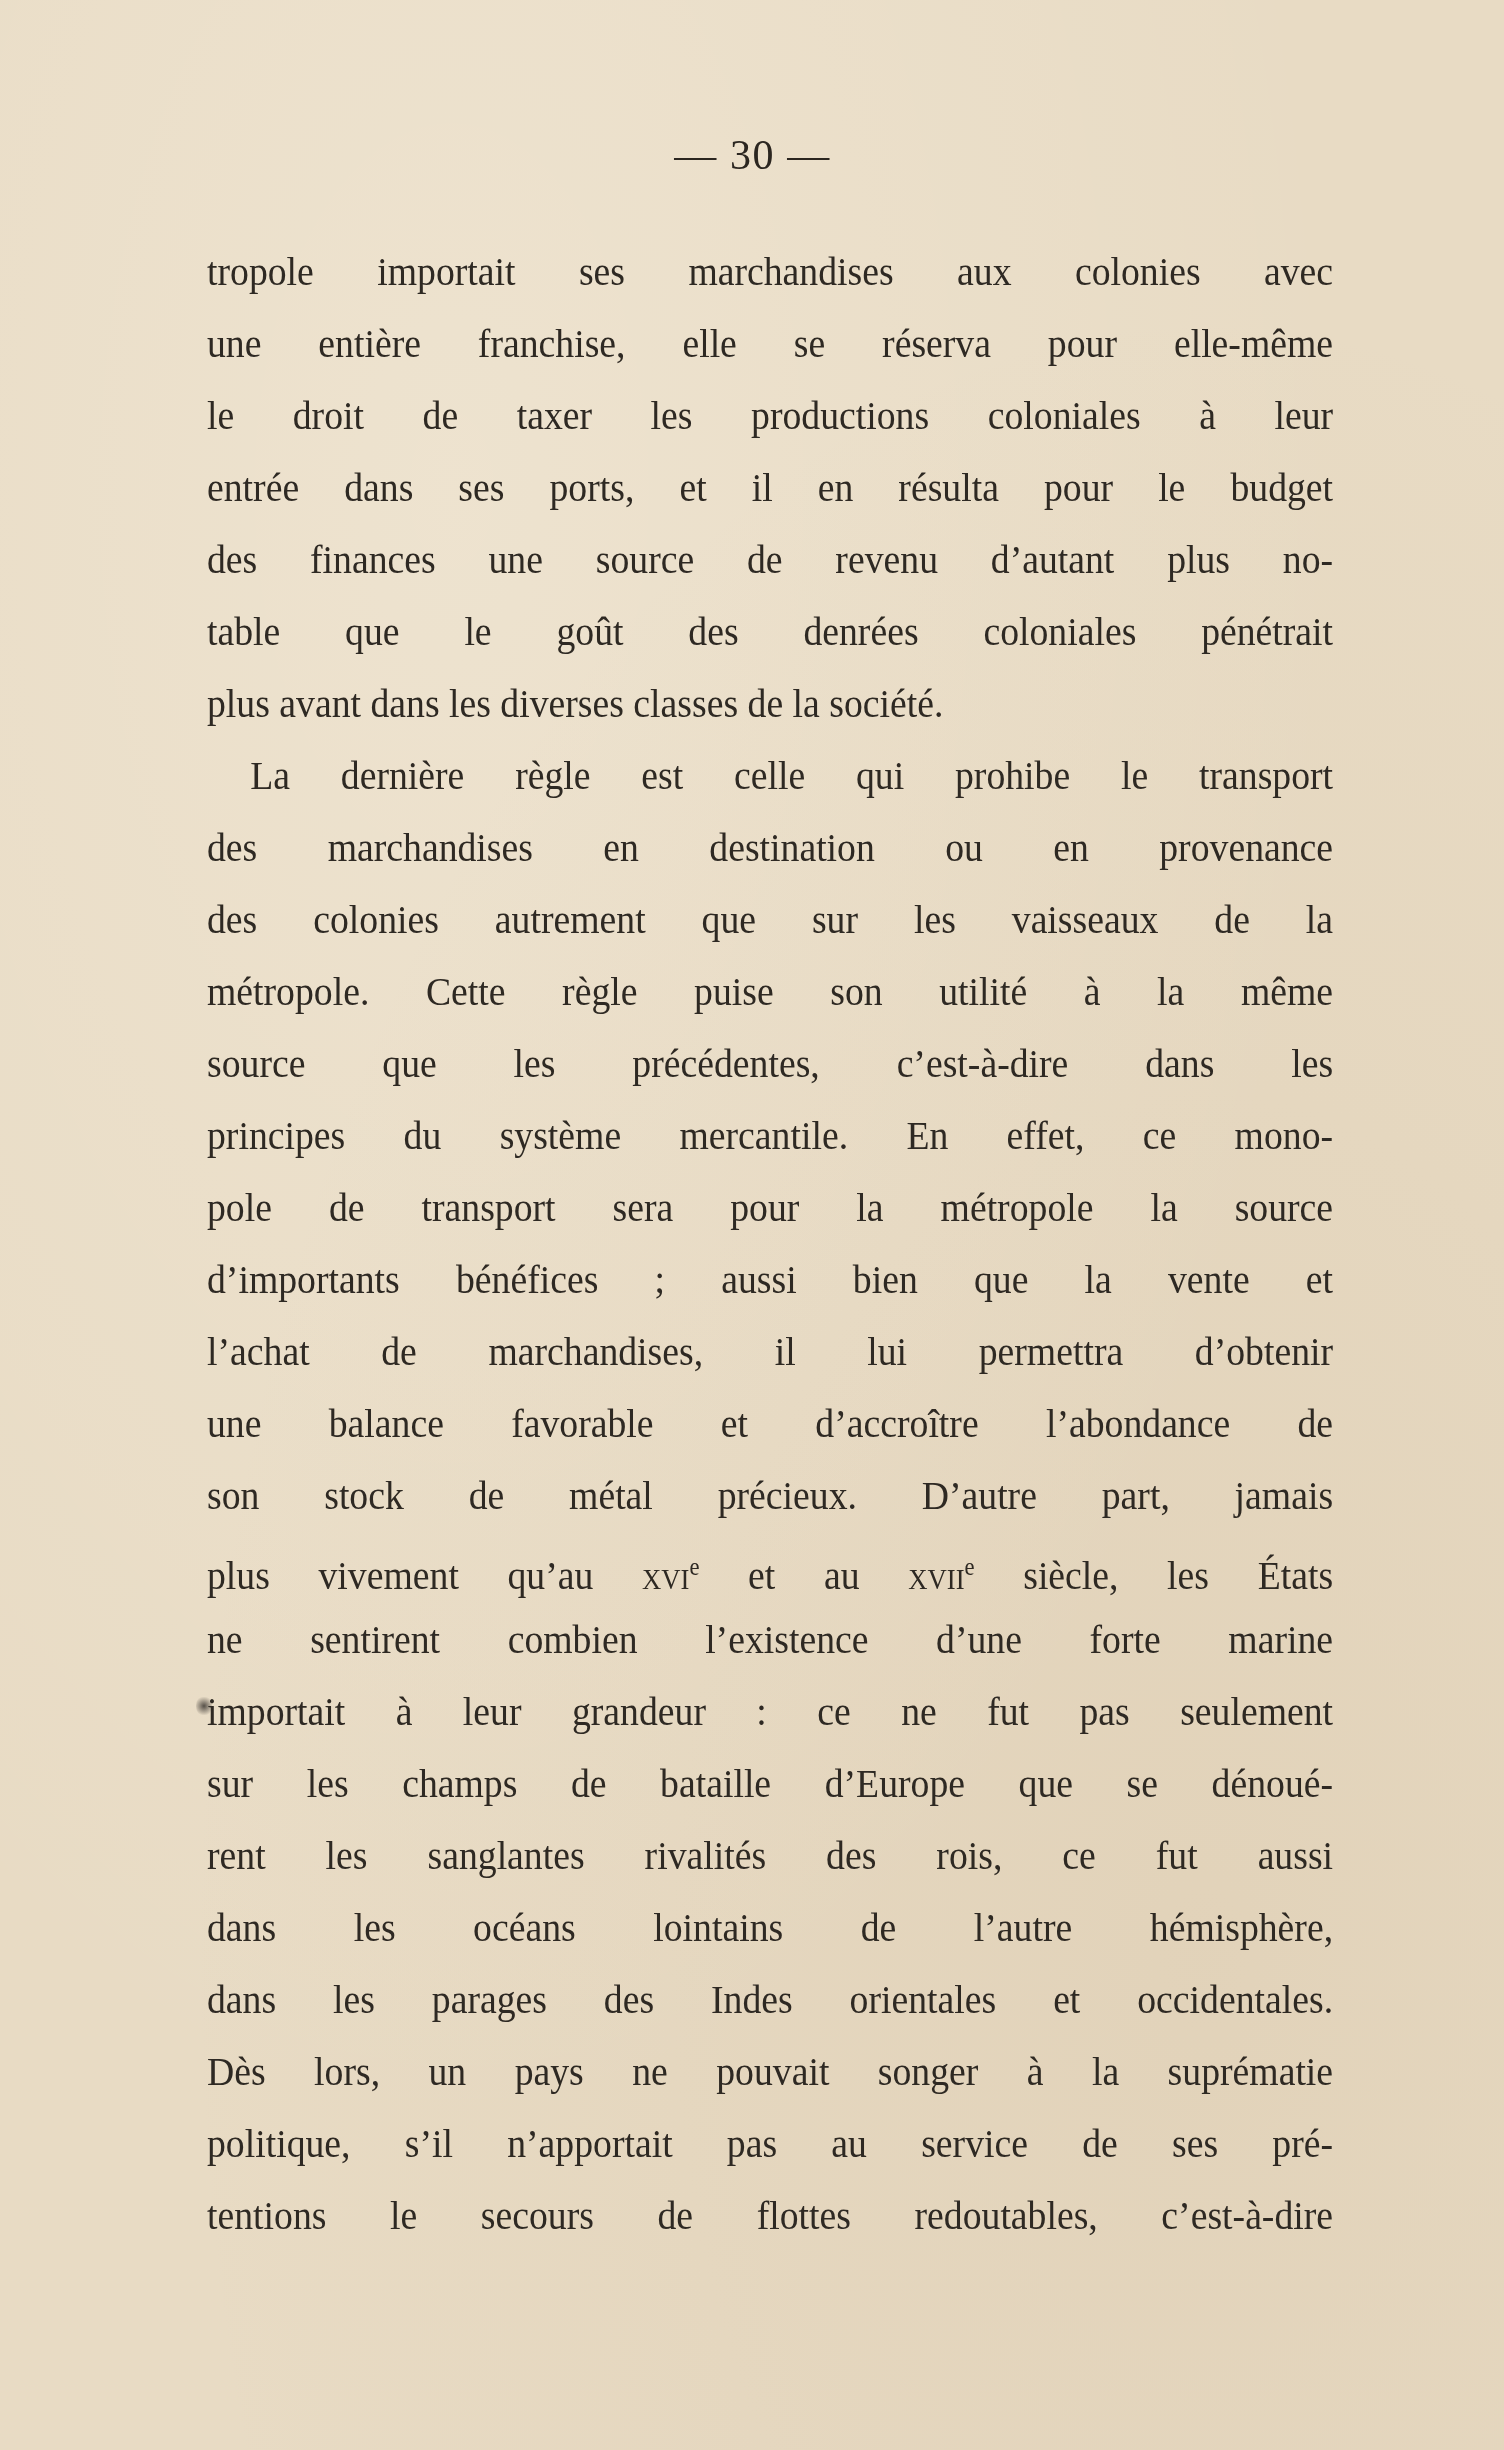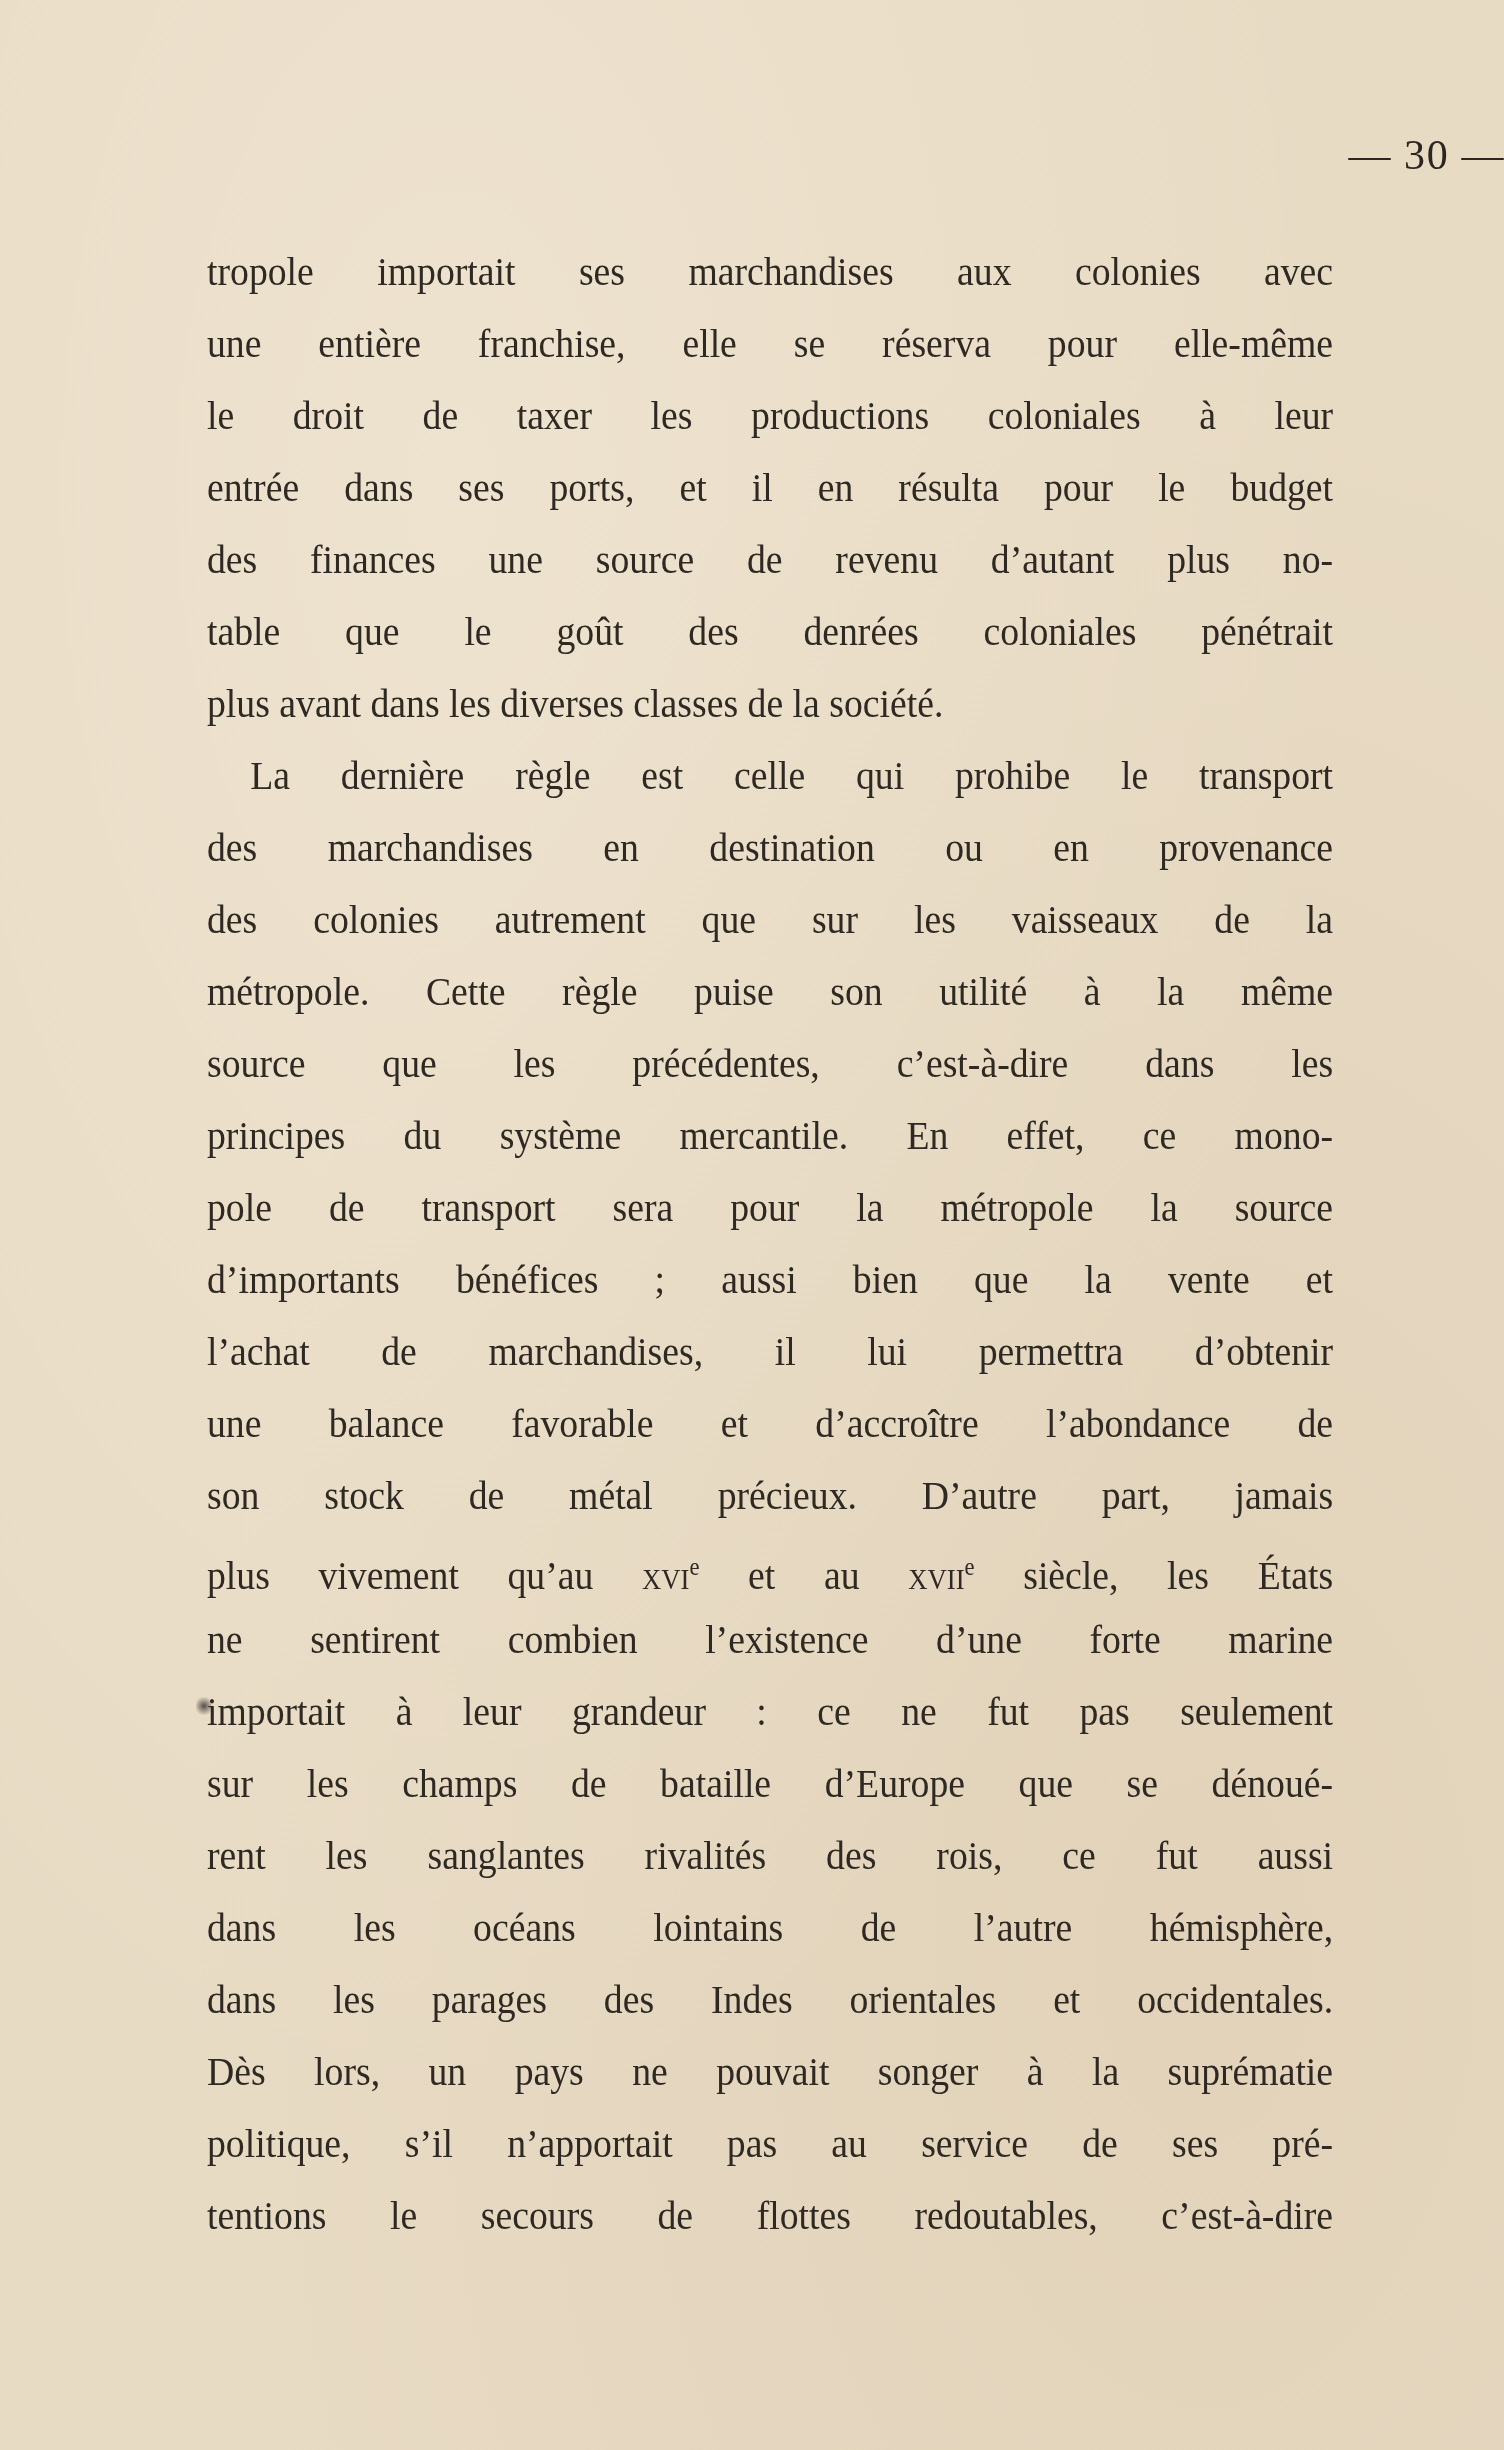--- a/index.html
+++ b/index.html
@@ -19,21 +19,21 @@
     background:
       radial-gradient(ellipse at 30% 20%, rgba(255,250,240,0.25), rgba(0,0,0,0) 60%),
       radial-gradient(ellipse at 80% 80%, rgba(180,150,110,0.12), rgba(0,0,0,0) 60%),
       #e8dbc4;
   }
   .page-number {
     position: absolute;
     top: 131px;
     left: 0;
     width: 1505px;
-    text-align: right;
+    text-align: center;
     font-family: "Liberation Serif", "DejaVu Serif", serif;
     font-size: 42px;
     color: #2b2620;
     letter-spacing: 1.6px;
   }
   .text-block {
     position: absolute;
     top: 235px;
     left: 207px;
     width: 1126px;

